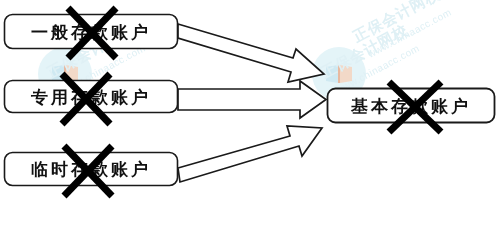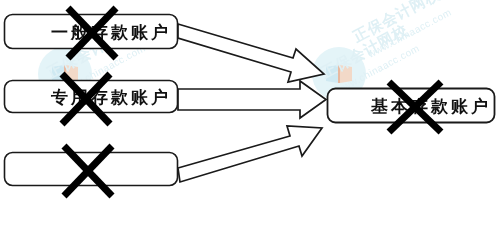--- a/index.html
+++ b/index.html
@@ -61,21 +61,20 @@
     position: absolute;
     z-index: 3;
     color: #111111;
     font-family: "DejaVu Serif", "Liberation Serif", serif;
     font-size: 17px;
     font-weight: bold;
     letter-spacing: 3px;
     text-align: center;
     white-space: nowrap;
     user-select: none;
-    padding-left: 20px;
   }
   
   #xmarks {
     position: absolute;
     left: 0; top: 0;
     z-index: 4;
     pointer-events: none;
   }
 </style>
 </head>
@@ -131,20 +130,21 @@
 
     <g>
       <polygon points="178,168 290,136 287,126 322,128 302,156 299,146 180,182" fill="#ffffff" stroke="#1a1a1a" stroke-width="1.7" stroke-linejoin="miter"></polygon>
     </g>
   </svg>
 
   <div class="box-label" style="left:4px; top:21px; width:174px;">一般存款账户</div>
 
   <div class="box-label" style="left:4px; top:86px; width:174px;">专用存款账户</div>
 
+  <div class="box-label" style="left:4px; top:158px; width:174px;">临时存款账户</div>
 
   <div class="box-label" style="left:327px; top:95px; width:168px;">基本存款账户</div>
 
   <svg id="xmarks" width="500" height="203" viewBox="0 0 500 203">
     <g stroke="#000000" stroke-width="7" stroke-linecap="butt">
 
       <g>
         <line x1="68" y1="8" x2="116" y2="58"></line>
         <line x1="116" y1="8" x2="68" y2="58"></line>
       </g>

